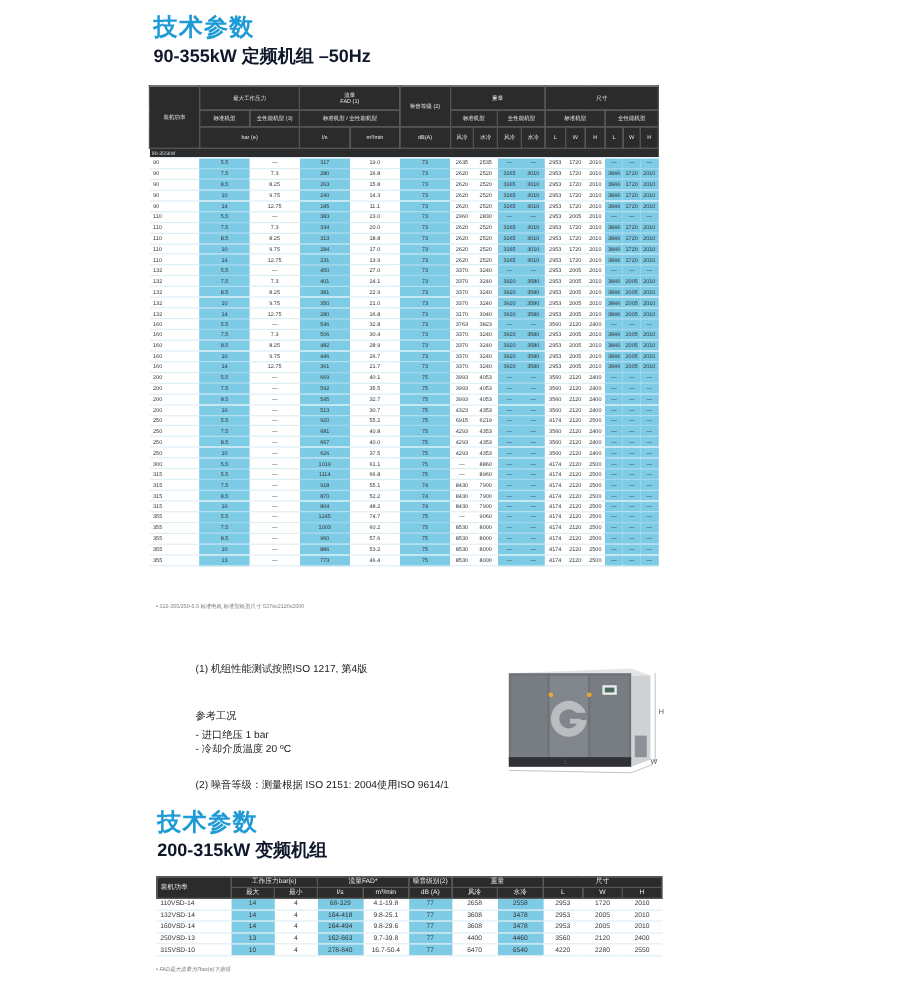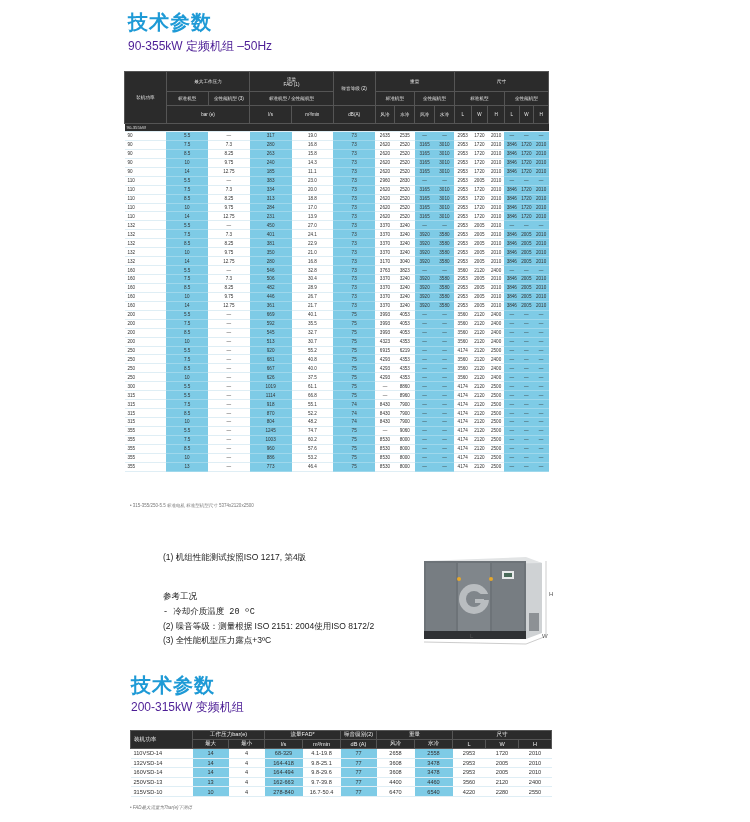--- a/index.html
+++ b/index.html
@@ -1,20 +1,20 @@
 <!DOCTYPE html>
 <html><head>
 <meta charset="utf-8">
 <style>
   * { box-sizing: border-box; margin: 0; padding: 0; }
   html, body { width: 750px; height: 822px; background: #ffffff; overflow: hidden; }
   body { font-family: "Liberation Sans", "DejaVu Sans", sans-serif; color: #222; position: relative; }
 
   .sec-title { position: absolute; color: #1e9ad6; font-weight: bold; font-size: 20px; letter-spacing: 1px; }
-  .sec-sub { position: absolute; color: #4c1d95; font-weight: normal; font-size: 12px; }
+  .sec-sub { position: absolute; color: #0f172a; font-weight: bold; font-size: 15px; }
 
   
   #t1 { position: absolute; left: 124px; top: 71px; width: 425px; border-collapse: collapse; table-layout: fixed; font-size: 4.6px; }
   #t1 th { background: #2b2b2b; color: #e8e8e8; font-weight: normal; border: 1px solid #555; text-align: center; vertical-align: middle; }
   #t1 thead tr.h1 th { height: 20px; }
   #t1 thead tr.h2 th { height: 14px; }
   #t1 thead tr.h3 th { height: 18px; }
   #t1 tr.grp td { background: #2b2b2b; color: #ddd; height: 8px; text-align: left; padding-left: 2px; font-size: 4.3px; }
   #t1 tbody td { height: 8.95px; text-align: center; border-bottom: 1px solid #dfeef5; color: #333; white-space: nowrap; overflow: hidden; }
   #t1 tbody td.kw { text-align: left; padding-left: 3px; }
@@ -788,23 +788,23 @@
         <td class="b">—</td>
       </tr>
     </tbody>
 </table>
 
 <div class="foot1">• 315-355/250-5.5 标准电机  标准型机型尺寸 5374x2120x2500</div>
 
 <div class="notes">
   <div>(1) 机组性能测试按照ISO 1217, 第4版</div>
   <div style="margin-bottom:3px;margin-top:27px;">参考工况</div>
-  <div style="margin-bottom:2px;font-family:Liberation Mono, monospace;">- 冷却介质温度 20 ºC</div>
-  <div style="margin-bottom:2px;">(2) 噪音等级：测量根据  ISO 2151: 2004使用ISO 8172/2</div>
-  <div>(3) 全性能机型压力露点+3ºC</div>
+  <div>- 进口绝压 1 bar</div>
+  <div style="margin-bottom:18px;">- 冷却介质温度 20 ºC</div>
+  <div style="margin-bottom:2px;">(2) 噪音等级：测量根据  ISO 2151: 2004使用ISO 9614/1</div>
 </div>
 
 <div class="product">
   <svg width="138" height="92" viewBox="0 0 138 92">
 
     <polygon points="108,6 124,10 124,80 108,86" fill="#cfd2d4"></polygon>
     <rect x="111" y="60" width="10" height="18" fill="#8d9195"></rect>
 
     <polygon points="6,8 108,4 124,10 22,12" fill="#e2e4e5"></polygon>
 

